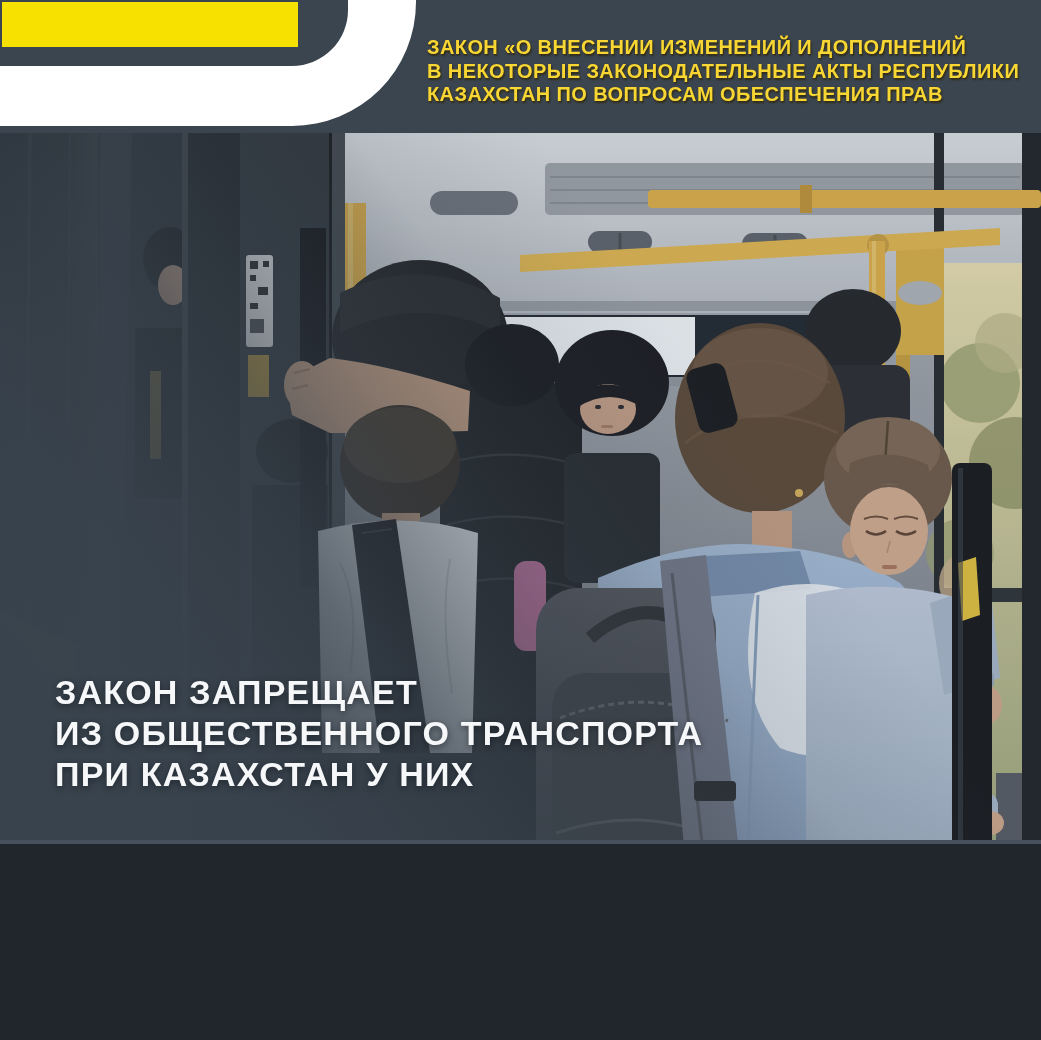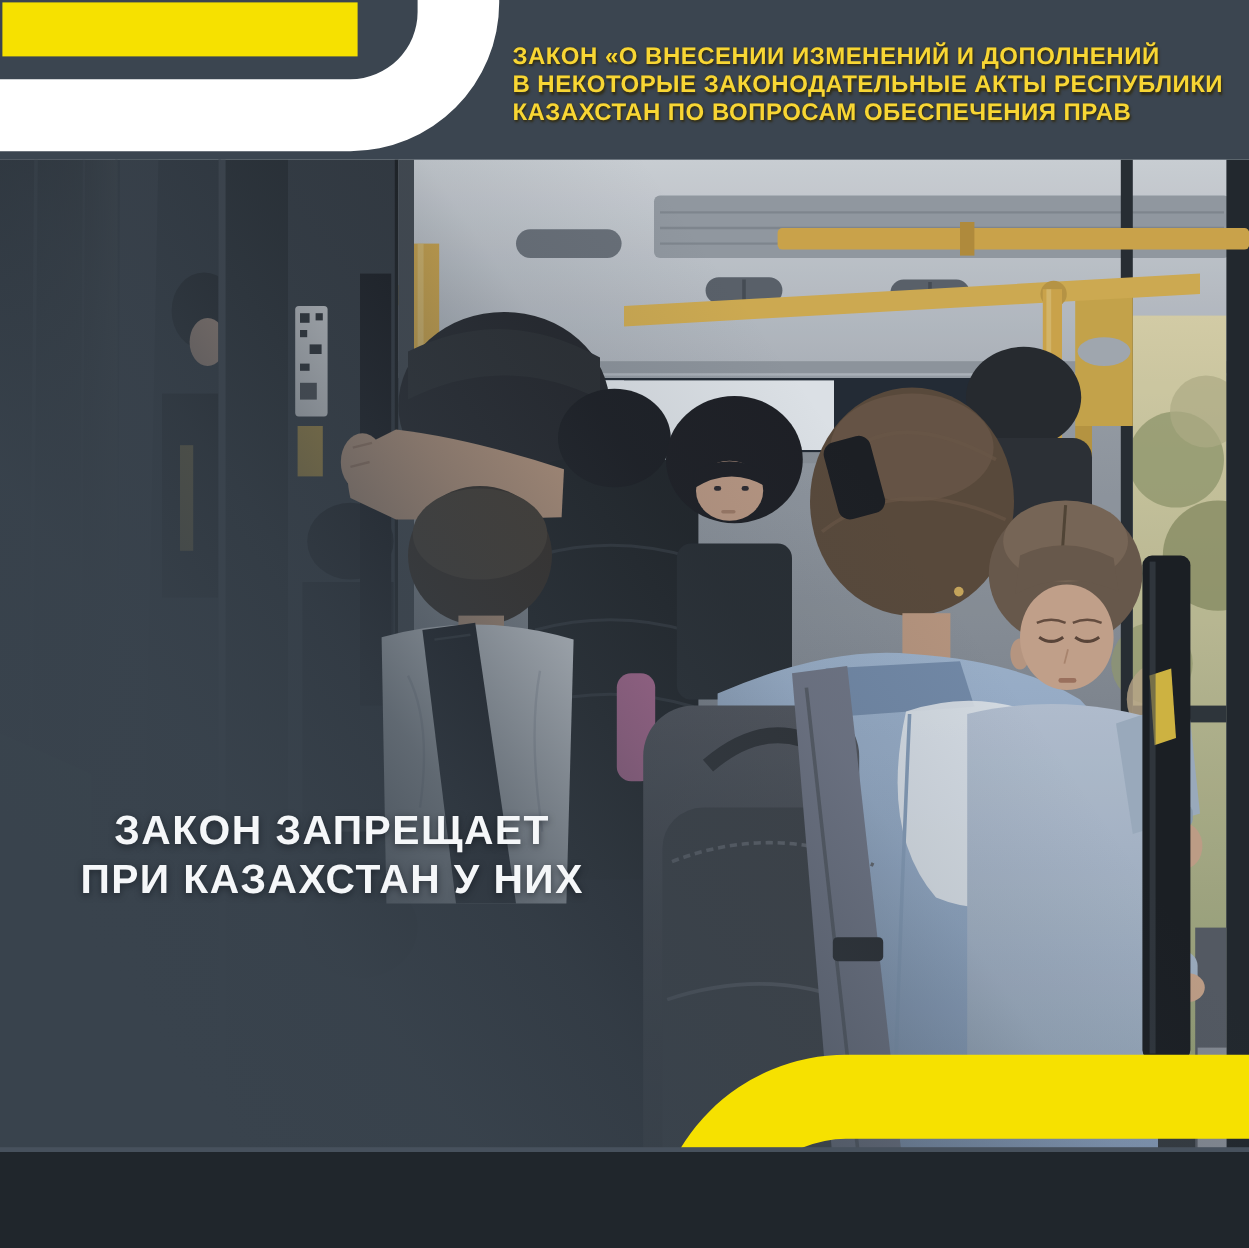--- a/index.html
+++ b/index.html
@@ -4,21 +4,21 @@
 <style>
   :root{
     --background:#3b4550;
     --accent-yellow:#f6e100;
     --law-text-yellow:#f8d634;
     --highlight-yellow:#ffe600;
     --text-white:#f5f7f9;
   }
   html,body{margin:0;padding:0;background:#20262c;}
   .poster{
-    position:relative;width:1041px;height:960px;overflow:hidden;
+    position:relative;width:1041px;height:844px;overflow:hidden;
     background:var(--background);
     font-family:"Liberation Sans","DejaVu Sans",sans-serif;
   }
   
   .photo{position:absolute;left:0;top:133px;width:1041px;height:907px;z-index:1;}
   .photo svg{display:block;width:100%;height:100%;filter:blur(.6px) saturate(.92);}
   .shade-corner{
     position:absolute;inset:0;z-index:2;
     background:linear-gradient(55deg,
       rgba(57,67,77,1) 15%,
@@ -35,21 +35,21 @@
   }
   .white-band{position:absolute;left:0;top:0;width:430px;height:130px;z-index:5;}
   
   .law-title{
     position:absolute;left:427px;top:36px;width:600px;z-index:6;
     color:var(--law-text-yellow);
     font-size:20px;font-weight:bold;line-height:23.5px;letter-spacing:.4px;
     text-shadow:1px 2px 2px rgba(46,38,5,.8),0 0 1px rgba(60,48,0,.5);
   }
   
-  .message{position:absolute;left:67px;top:672px;z-index:6;color:var(--text-white);text-align:center;}
+  .message{position:absolute;left:55px;top:672px;z-index:6;color:var(--text-white);}
   .msg-top,.msg-bottom{
     font-size:34px;font-weight:bold;line-height:40.5px;letter-spacing:1.2px;
     text-shadow:0 2px 6px rgba(8,12,18,.5);
   }
   .msg-bottom{line-height:41px;}
   .msg-hl{
     font-size:63px;font-weight:bold;line-height:66px;letter-spacing:1px;
     margin:4px 0 7px -2px;color:var(--highlight-yellow);
     text-shadow:0 3px 8px rgba(8,12,18,.45);
   }
@@ -298,20 +298,21 @@
   </svg>
 
   <header class="law-title">
     <div>ЗАКОН «О ВНЕСЕНИИ ИЗМЕНЕНИЙ И ДОПОЛНЕНИЙ</div>
     <div>В НЕКОТОРЫЕ ЗАКОНОДАТЕЛЬНЫЕ АКТЫ РЕСПУБЛИКИ</div>
     <div>КАЗАХСТАН ПО ВОПРОСАМ ОБЕСПЕЧЕНИЯ ПРАВ</div>
   </header>
 
   <main class="message">
     <div class="msg-top">ЗАКОН ЗАПРЕЩАЕТ</div>
+    <div class="msg-bottom">ИЗ ОБЩЕСТВЕННОГО ТРАНСПОРТА</div>
     <div class="msg-bottom">ПРИ КАЗАХСТАН У НИХ</div>
   </main>
 
   <svg class="yellow-band-br" viewBox="0 0 541 165">
     <path d="M541,4 L205,4 A161,161 0 0 0 44,165 L114,165 A91,91 0 0 1 205,74 L541,74 Z" fill="#f6e100" class="accent-fill"></path>
   </svg>
   <div class="white-bar-br"></div>
   <div class="bottom-strip"></div>
 
 </div>

